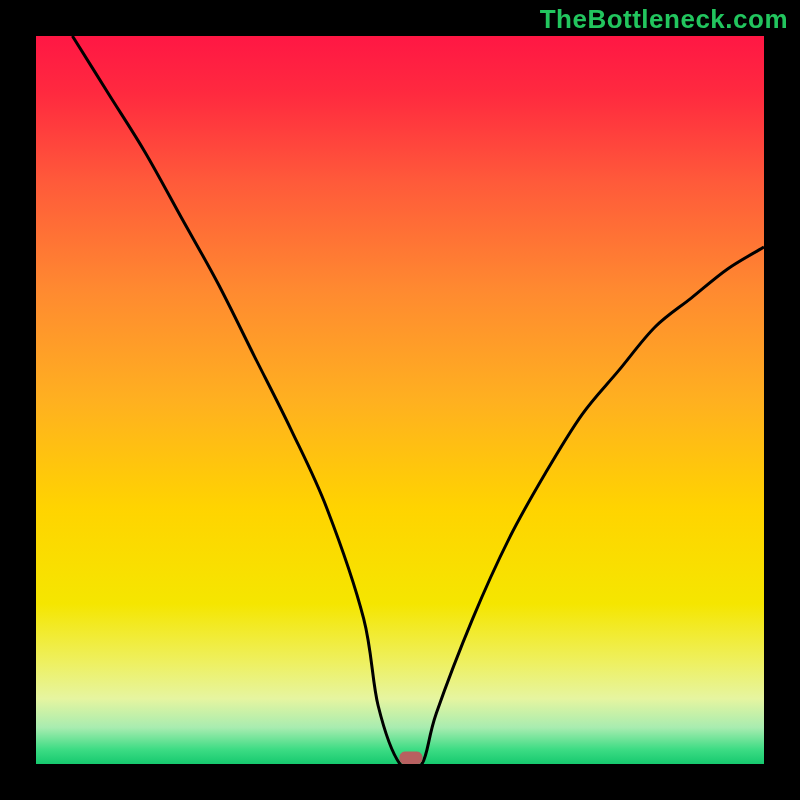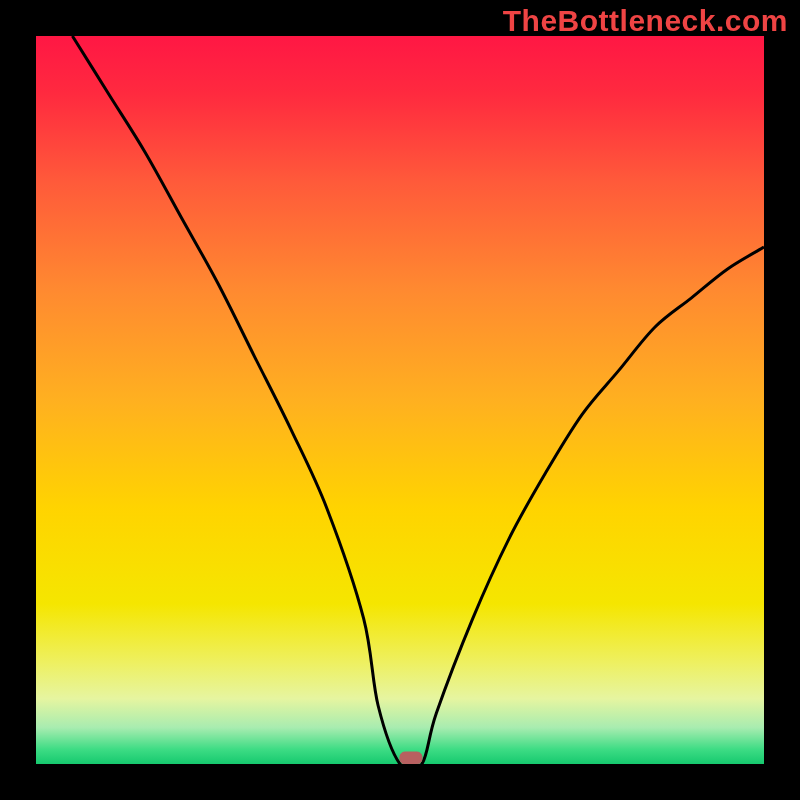--- a/index.html
+++ b/index.html
@@ -14,22 +14,22 @@
   .frame {
     position: relative;
     width: 800px;
     height: 800px;
     background: #000;
   }
   .watermark {
     position: absolute;
     top: 4px;
     right: 12px;
-    color: #ef4444;
-    font-size: 30px;
+    color: #22c55e;
+    font-size: 26px;
     font-weight: 600;
     letter-spacing: 0.5px;
     z-index: 20;
   }
   .plot-wrap {
     position: absolute;
     left: 36px;
     top: 36px;
     width: 728px;   
     height: 728px;

